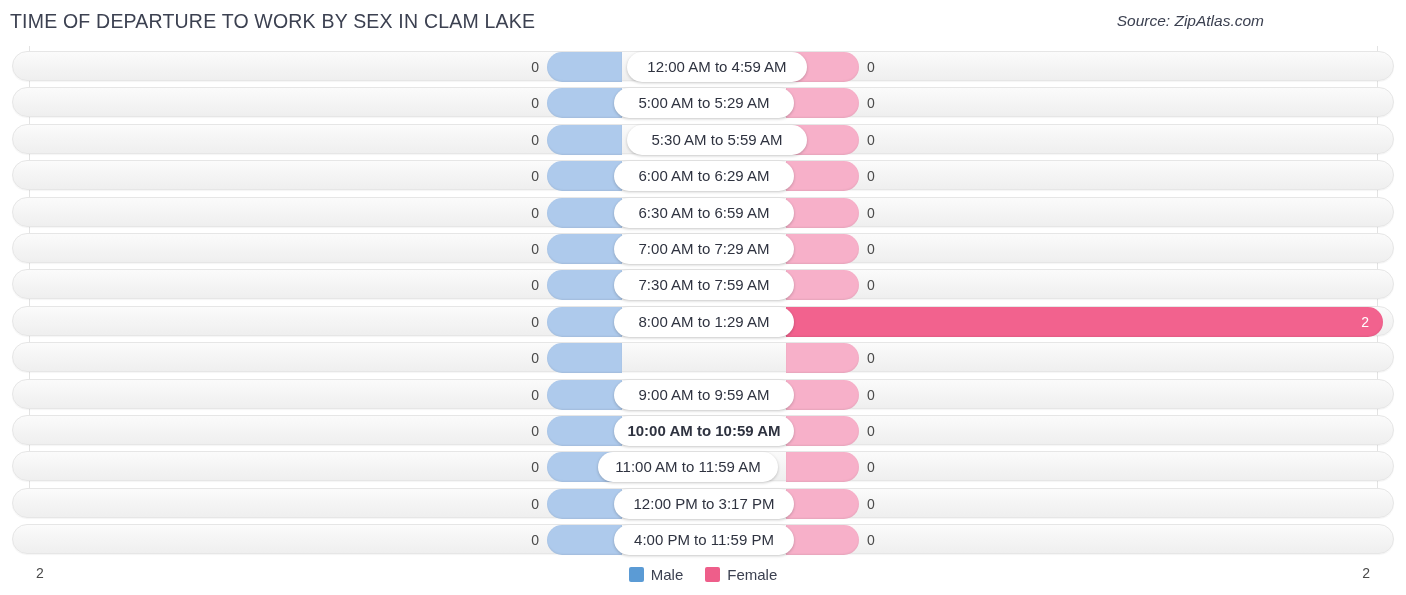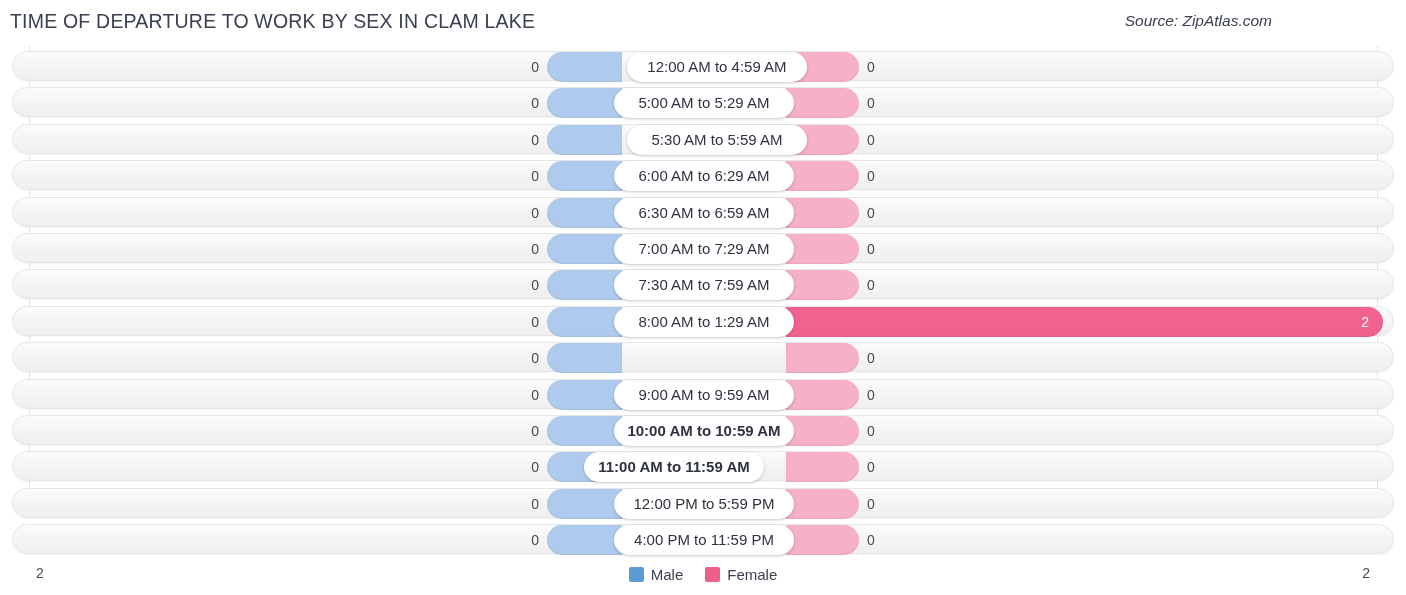--- a/index.html
+++ b/index.html
@@ -19,21 +19,20 @@
     height: 595px;
   }
 
   
   .header {
     position: absolute;
     top: 0;
     left: 0;
     width: 1274px;
     height: 46px;
-    padding-left: 8px;
   }
   .chart-title {
     position: absolute;
     left: 10px;
     top: 10px;
     font-size: 19.5px;
     color: #3c4151;
     letter-spacing: 0.2px;
     white-space: nowrap;
   }
@@ -255,28 +254,28 @@
           <div class="bar bar-female" style="left: 773px; width: 73px;"></div>
           <div class="val val-male" style="left: 486px; width: 40px;">0</div>
           <div class="val val-female" style="left: 854px; width: 40px;">0</div>
           <div class="cat-pill" style="left: 601px; width: 180px; font-weight: bold;">10:00 AM to 10:59 AM</div>
         </div>
         <div class="row" style="top: 405.4px;">
           <div class="bar bar-male" style="left: 534px; width: 75px;"></div>
           <div class="bar bar-female" style="left: 773px; width: 73px;"></div>
           <div class="val val-male" style="left: 486px; width: 40px;">0</div>
           <div class="val val-female" style="left: 854px; width: 40px;">0</div>
-          <div class="cat-pill" style="left: 571px; width: 180px; font-weight: bold;">11:00 AM to 11:59 AM</div>
+          <div class="cat-pill" style="left: 585px; width: 180px;">11:00 AM to 11:59 AM</div>
         </div>
         <div class="row" style="top: 441.8px;">
           <div class="bar bar-male" style="left: 534px; width: 75px;"></div>
           <div class="bar bar-female" style="left: 773px; width: 73px;"></div>
           <div class="val val-male" style="left: 486px; width: 40px;">0</div>
           <div class="val val-female" style="left: 854px; width: 40px;">0</div>
-          <div class="cat-pill" style="left: 601px; width: 180px;">12:00 PM to 5:59 PM</div>
+          <div class="cat-pill" style="left: 601px; width: 180px;">12:00 PM to 3:17 PM</div>
         </div>
         <div class="row" style="top: 478.2px;">
           <div class="bar bar-male" style="left: 534px; width: 75px;"></div>
           <div class="bar bar-female" style="left: 773px; width: 73px;"></div>
           <div class="val val-male" style="left: 486px; width: 40px;">0</div>
           <div class="val val-female" style="left: 854px; width: 40px;">0</div>
           <div class="cat-pill" style="left: 601px; width: 180px;">4:00 PM to 11:59 PM</div>
         </div>
       </div>
   </div>

